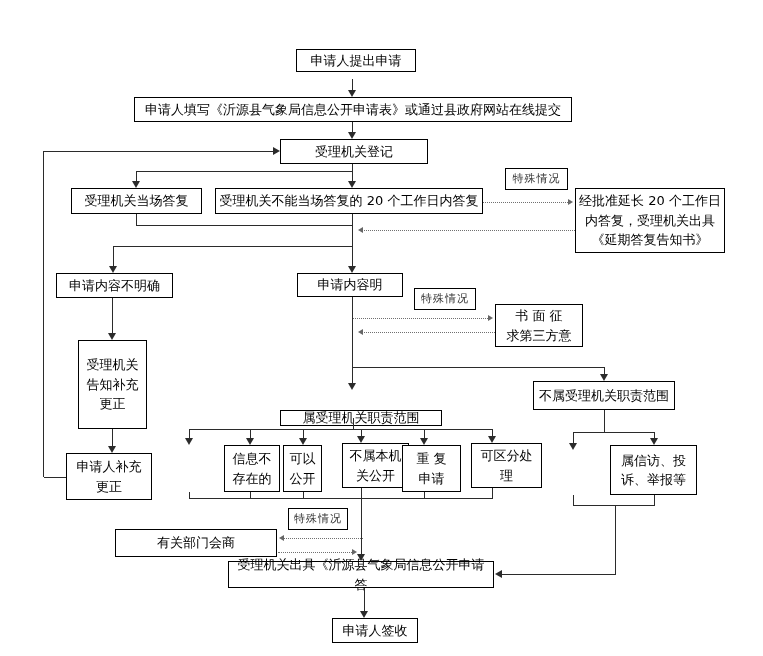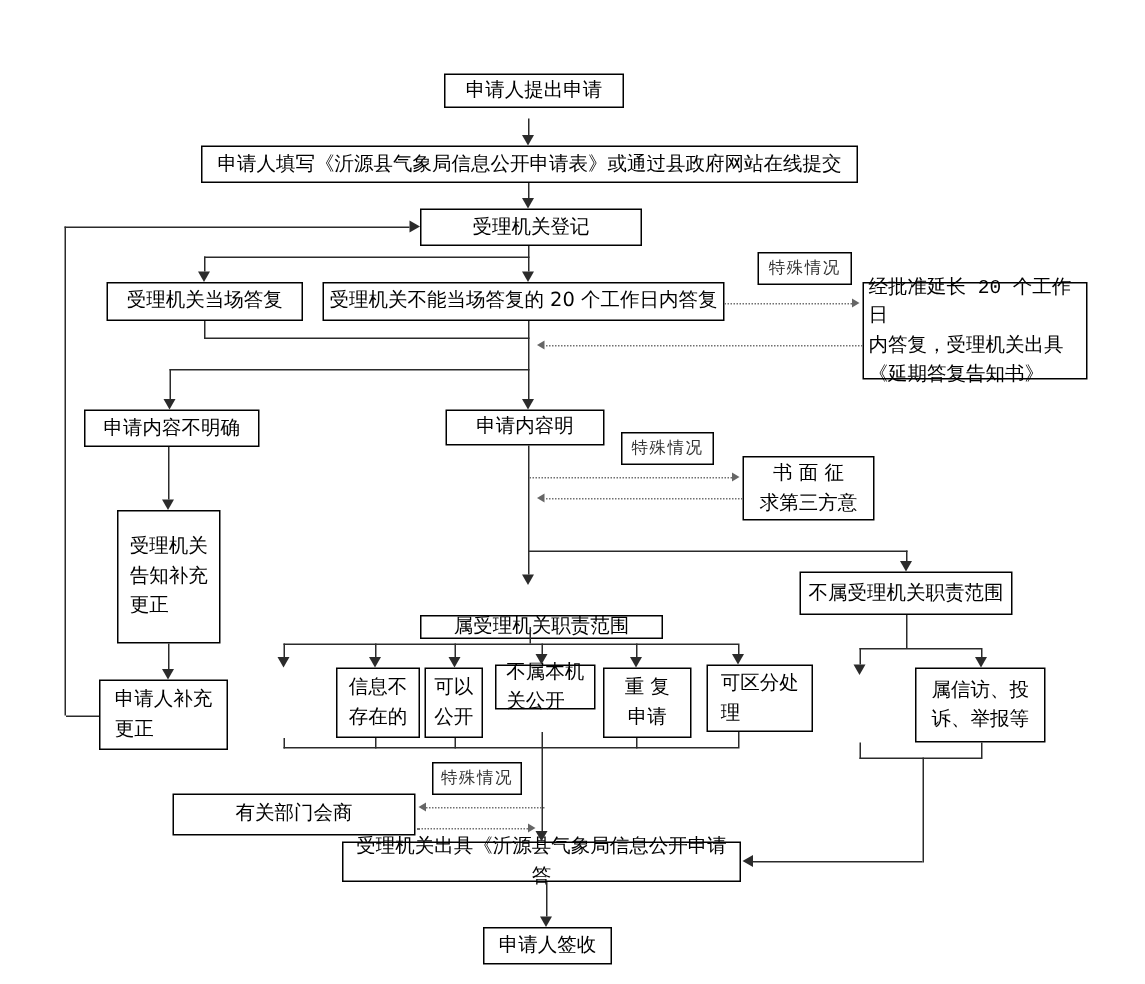--- a/index.html
+++ b/index.html
@@ -2,21 +2,21 @@
 <html><head>
 <meta charset="utf-8">
 <title>Flowchart</title>
 <style>
   html,body{margin:0;padding:0;background:#ffffff;}
   .canvas{position:relative;width:763px;height:656px;background:#ffffff;
           font-family:"DejaVu Sans","Liberation Sans",sans-serif;color:#000;overflow:hidden;}
   .n{position:absolute;box-sizing:border-box;border:1px solid #000;background:#fff;
      display:flex;align-items:center;justify-content:center;text-align:center;
      font-size:13px;line-height:1.5;white-space:pre-line;padding:1px 3px;}
-  .n.tl{text-align:left;font-family:Liberation Mono, monospace;}
+  .n.tl{text-align:center;}
   .n.small{font-size:11px;color:#333;letter-spacing:1px;line-height:1.2;}
   .vl{position:absolute;width:1px;background:#2b2b2b;}
   .hl{position:absolute;height:1px;background:#2b2b2b;}
   .hd{position:absolute;height:0;border-top:1px dotted #707070;}
   .a-d{position:absolute;width:0;height:0;border-left:4px solid transparent;
        border-right:4px solid transparent;border-top:7px solid #2b2b2b;}
   .a-r{position:absolute;width:0;height:0;border-top:4px solid transparent;
        border-bottom:4px solid transparent;border-left:7px solid #2b2b2b;}
   .a-l{position:absolute;width:0;height:0;border-top:4px solid transparent;
        border-bottom:4px solid transparent;border-right:7px solid #2b2b2b;}
@@ -46,32 +46,32 @@
 告知补充
 更正</div>
   <div class="n tl" style="left:66px;top:453px;width:86px;height:47px">申请人补充
 更正</div>
   <div class="n" style="left:280px;top:410px;width:162px;height:16px">属受理机关职责范围</div>
   <div class="n" style="left:533px;top:381px;width:142px;height:29px">不属受理机关职责范围</div>
   <div class="n tl" style="left:224px;top:445px;width:56px;height:47px">信息不
 存在的</div>
   <div class="n" style="left:283px;top:445px;width:39px;height:47px">可以
 公开</div>
-  <div class="n tl" style="left:330px;top:443px;width:67px;height:30px">不属本机
+  <div class="n tl" style="left:342px;top:443px;width:67px;height:45px">不属本机
 关公开</div>
   <div class="n" style="left:402px;top:445px;width:59px;height:47px">重 复
 申请</div>
   <div class="n tl" style="left:471px;top:443px;width:71px;height:45px">可区分处
 理</div>
   <div class="n tl" style="left:610px;top:445px;width:87px;height:50px">属信访、投
 诉、举报等</div>
   <div class="n small" style="left:288px;top:508px;width:60px;height:22px">特殊情况</div>
   <div class="n" style="left:115px;top:529px;width:162px;height:28px">有关部门会商</div>
   <div class="n" style="left:228px;top:561px;width:266px;height:27px">受理机关出具《沂源县气象局信息公开申请答</div>
-  <div class="n" style="left:322px;top:618px;width:86px;height:25px">申请人签收</div>
+  <div class="n" style="left:332px;top:618px;width:86px;height:25px">申请人签收</div>
 
   <div class="vl" style="left:352px;top:79px;height:11px"></div>
   <div class="vl" style="left:352px;top:122px;height:10px"></div>
   <div class="vl" style="left:352px;top:164px;height:17px"></div>
   <div class="vl" style="left:136px;top:171px;height:10px"></div>
   <div class="vl" style="left:136px;top:214px;height:12px"></div>
   <div class="vl" style="left:352px;top:214px;height:52px"></div>
   <div class="vl" style="left:113px;top:246px;height:20px"></div>
   <div class="vl" style="left:112px;top:298px;height:35px"></div>
   <div class="vl" style="left:112px;top:429px;height:17px"></div>

